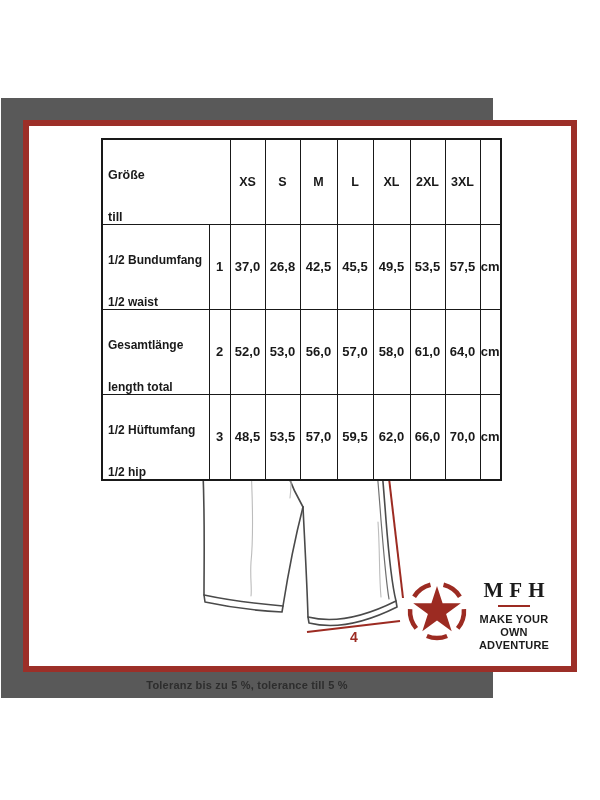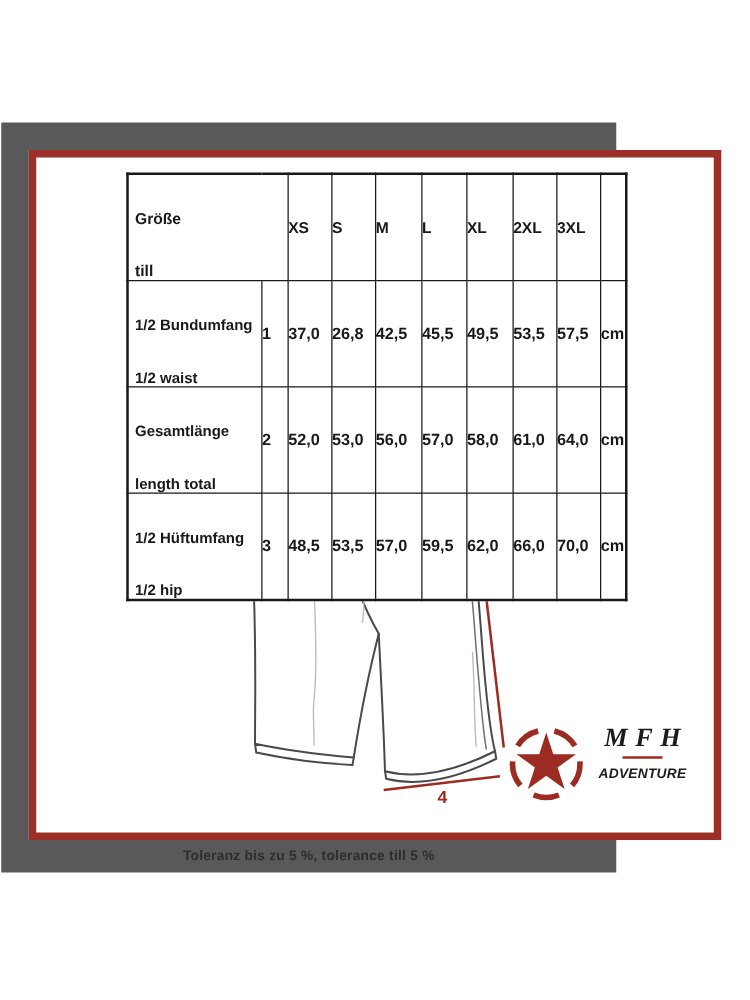--- a/index.html
+++ b/index.html
@@ -6,30 +6,30 @@
   .page{position:relative;width:600px;height:800px;background:#ffffff;overflow:hidden;
         font-family:"Liberation Sans",sans-serif;}
   .frame{position:absolute;left:1px;top:98px;width:492px;height:600px;background:#595959;}
   .panel{position:absolute;left:22px;top:22px;width:554px;height:552px;box-sizing:border-box;
          border:6px solid #9c2f28;background:#ffffff;}
   .tolerance{position:absolute;left:0;top:574px;width:100%;height:26px;line-height:26px;
              text-align:center;font-size:11px;font-weight:700;color:#2d2d2d;letter-spacing:.2px;}
   .tablewrap{position:absolute;left:101px;top:138px;z-index:3;}
   table.size{border-collapse:collapse;table-layout:fixed;background:#ffffff;
              border:2px solid #191919;color:#191919;}
-  table.size td{border:1px solid #191919;height:32px;padding:0;
+  table.size td{border:1px solid #191919;height:32px;padding:0;text-align:center;
                 font-size:13px;font-weight:700;line-height:14px;}
   table.size td.lbl{text-align:left;padding-left:5px;font-size:12px;}
   table.size td.lbl div{white-space:nowrap;margin-top:28px;}
   table.size tr.hdr td{font-size:12.5px;}
   td.numcol{font-size:12px;}
   td.unit{font-size:12px;border-radius:10px;}
   svg.diagram{position:absolute;left:0;top:0;z-index:2;pointer-events:none;}
   .mlabel{font:bold 14px "Liberation Sans",sans-serif;fill:#9c2b22;}
-  .logotext{position:absolute;left:470px;top:580px;width:88px;text-align:center;z-index:3;color:#1b1b1b;font-style:italic;}
+  .logotext{position:absolute;left:470px;top:580px;width:88px;text-align:center;z-index:3;color:#1b1b1b;}
   .brand{font-family:"Liberation Serif",serif;font-weight:700;font-size:21px;line-height:21px;
          letter-spacing:6px;margin-right:-6px;}
   .brandrule{width:32px;height:2px;background:#9c2b22;margin:4px auto 6px auto;}
   .tagline{font-size:11px;font-weight:700;line-height:13px;letter-spacing:.2px;}
 </style>
 </head>
 <body>
 
 <div class="page">
 
@@ -162,16 +162,17 @@
         <path d="M447.1,636 A27,27 0 0 1 426.9,636"></path>
         <path d="M416.3,628.4 A27,27 0 0 1 410.1,609.1"></path>
         <path d="M414.1,596.7 A27,27 0 0 1 430.5,584.8"></path>
       </g>
     </g>
   </svg>
 
   <div class="logotext">
     <div class="brand">MFH</div>
     <div class="brandrule"></div>
+    <div class="tagline">MAKE YOUR OWN</div>
     <div class="tagline">ADVENTURE</div>
   </div>
 
 </div>
 
 </body></html>

